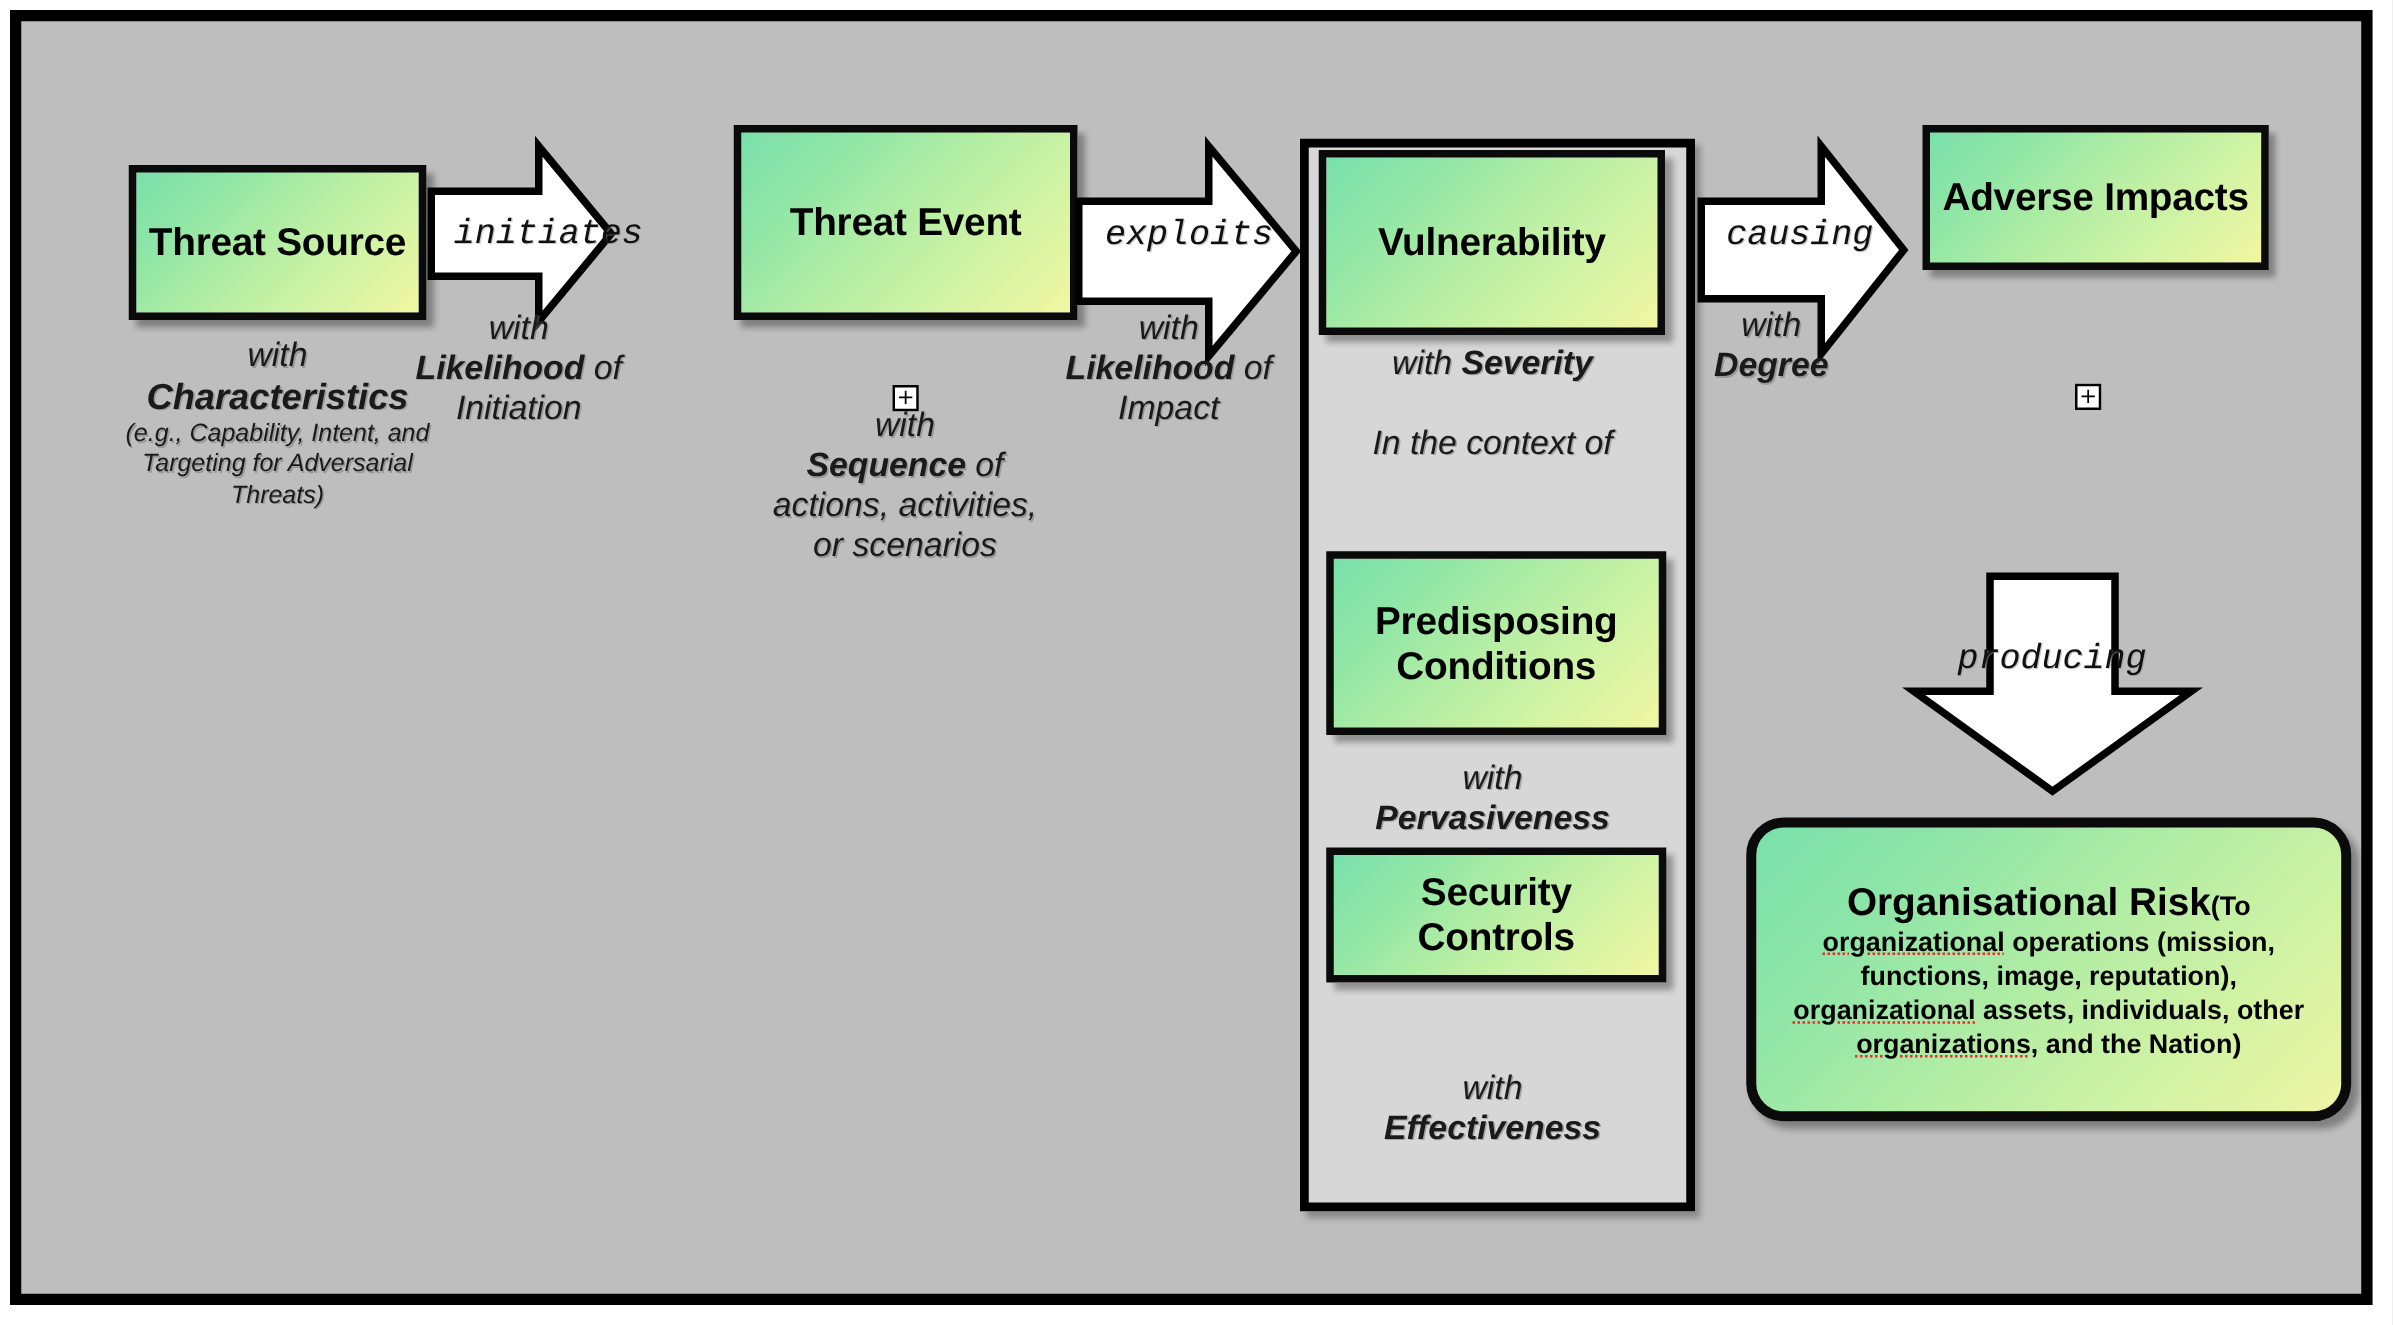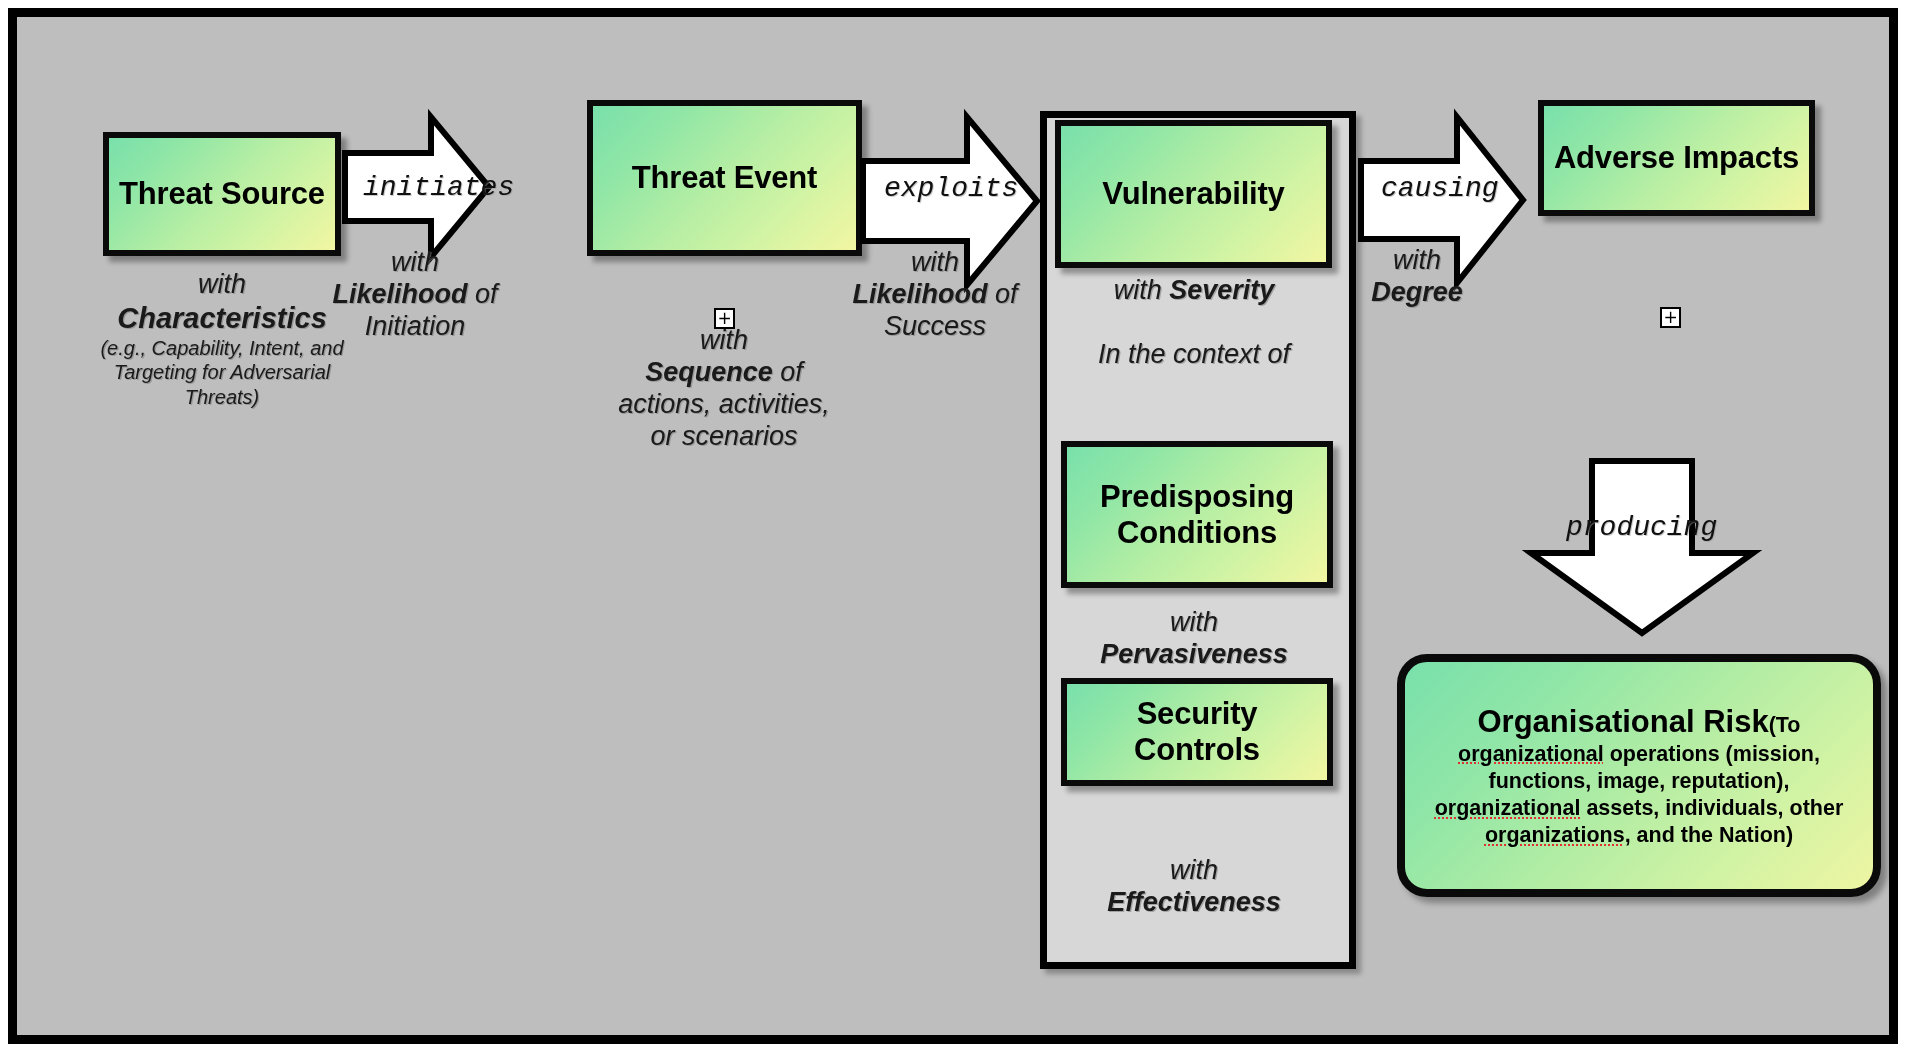--- a/index.html
+++ b/index.html
@@ -189,21 +189,21 @@
     <div class="rarrow" style="left:842px; top:96px;">
       <svg width="182" height="176" viewBox="0 0 182 176">
         <path d="M4,48 L108,48 L108,4 L178,88 L108,172 L108,128 L4,128 Z" fill="#ffffff" stroke="#000000" stroke-width="6" stroke-linejoin="miter"></path>
       </svg>
     </div>
     <div class="arrow-txt" style="left:867px; top:156px;">exploits</div>
 
     <div class="cap" style="left:820px; top:230px; width:196px;">
       <span>with</span><br>
       <b>Likelihood</b><span> of</span><br>
-      <span>Success</span>
+      <span>Impact</span>
     </div>
 
     <div id="vulnPanel"></div>
 
     <div class="gbox" style="left:1038px; top:103px; width:277px; height:148px;">
       <span class="lbl">Vulnerability</span>
     </div>
 
     <div class="cap" style="left:1032px; top:258px; width:290px;">
       <span>with </span><b>Severity</b><br>

